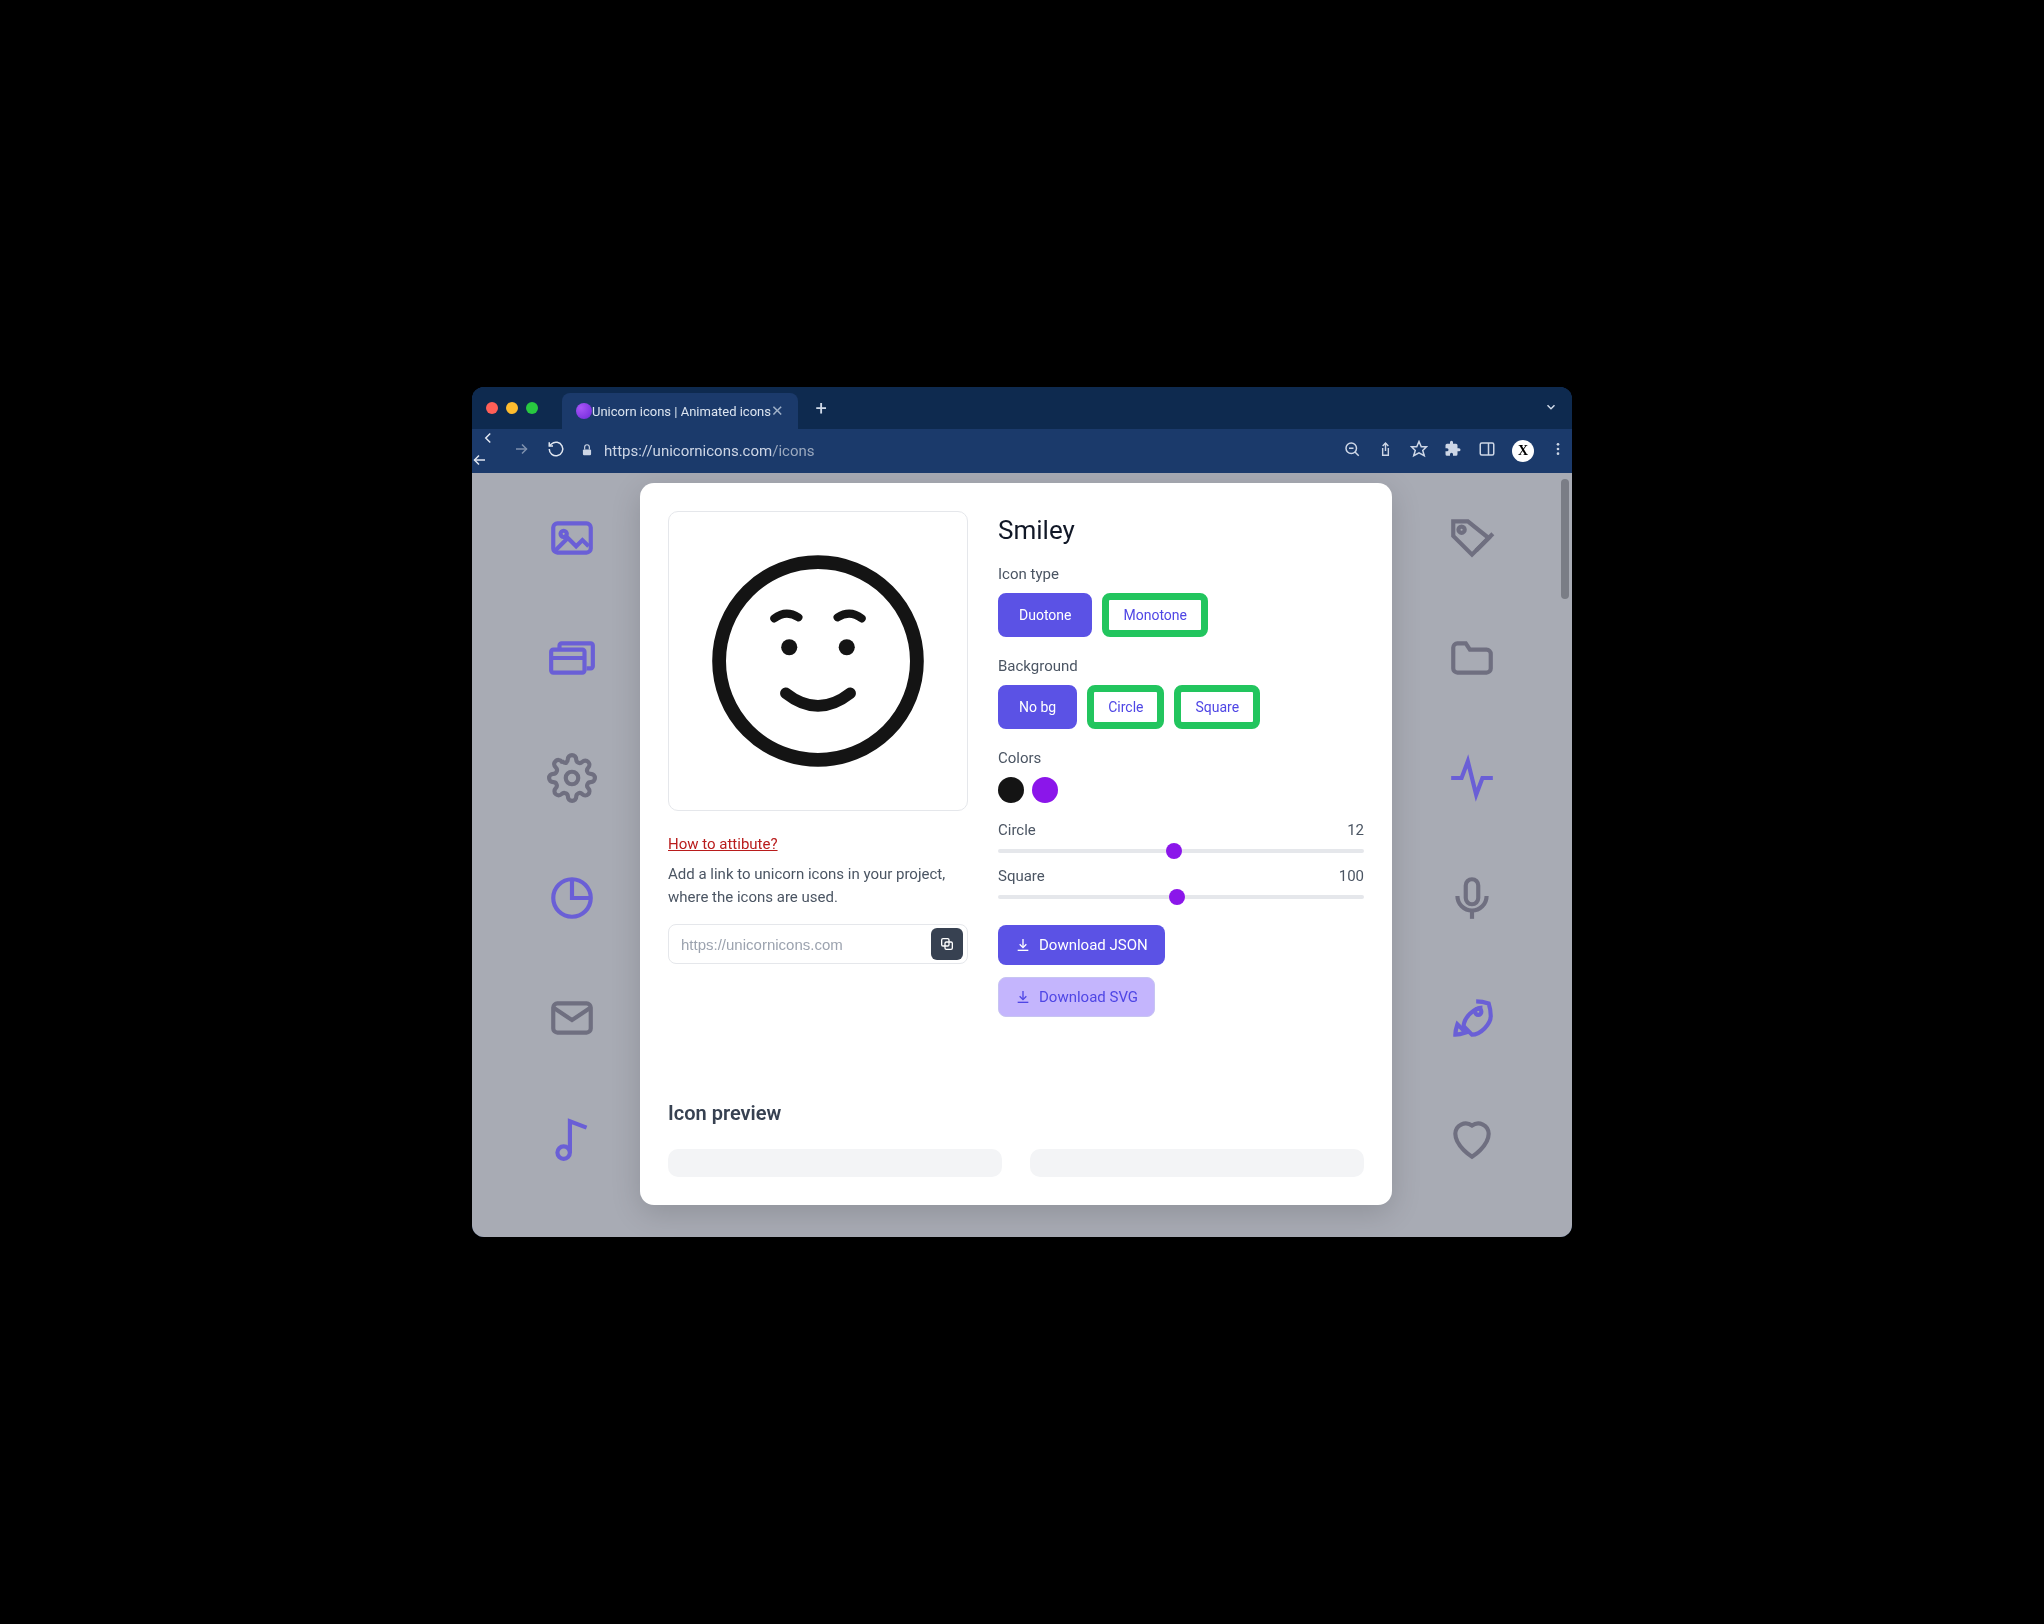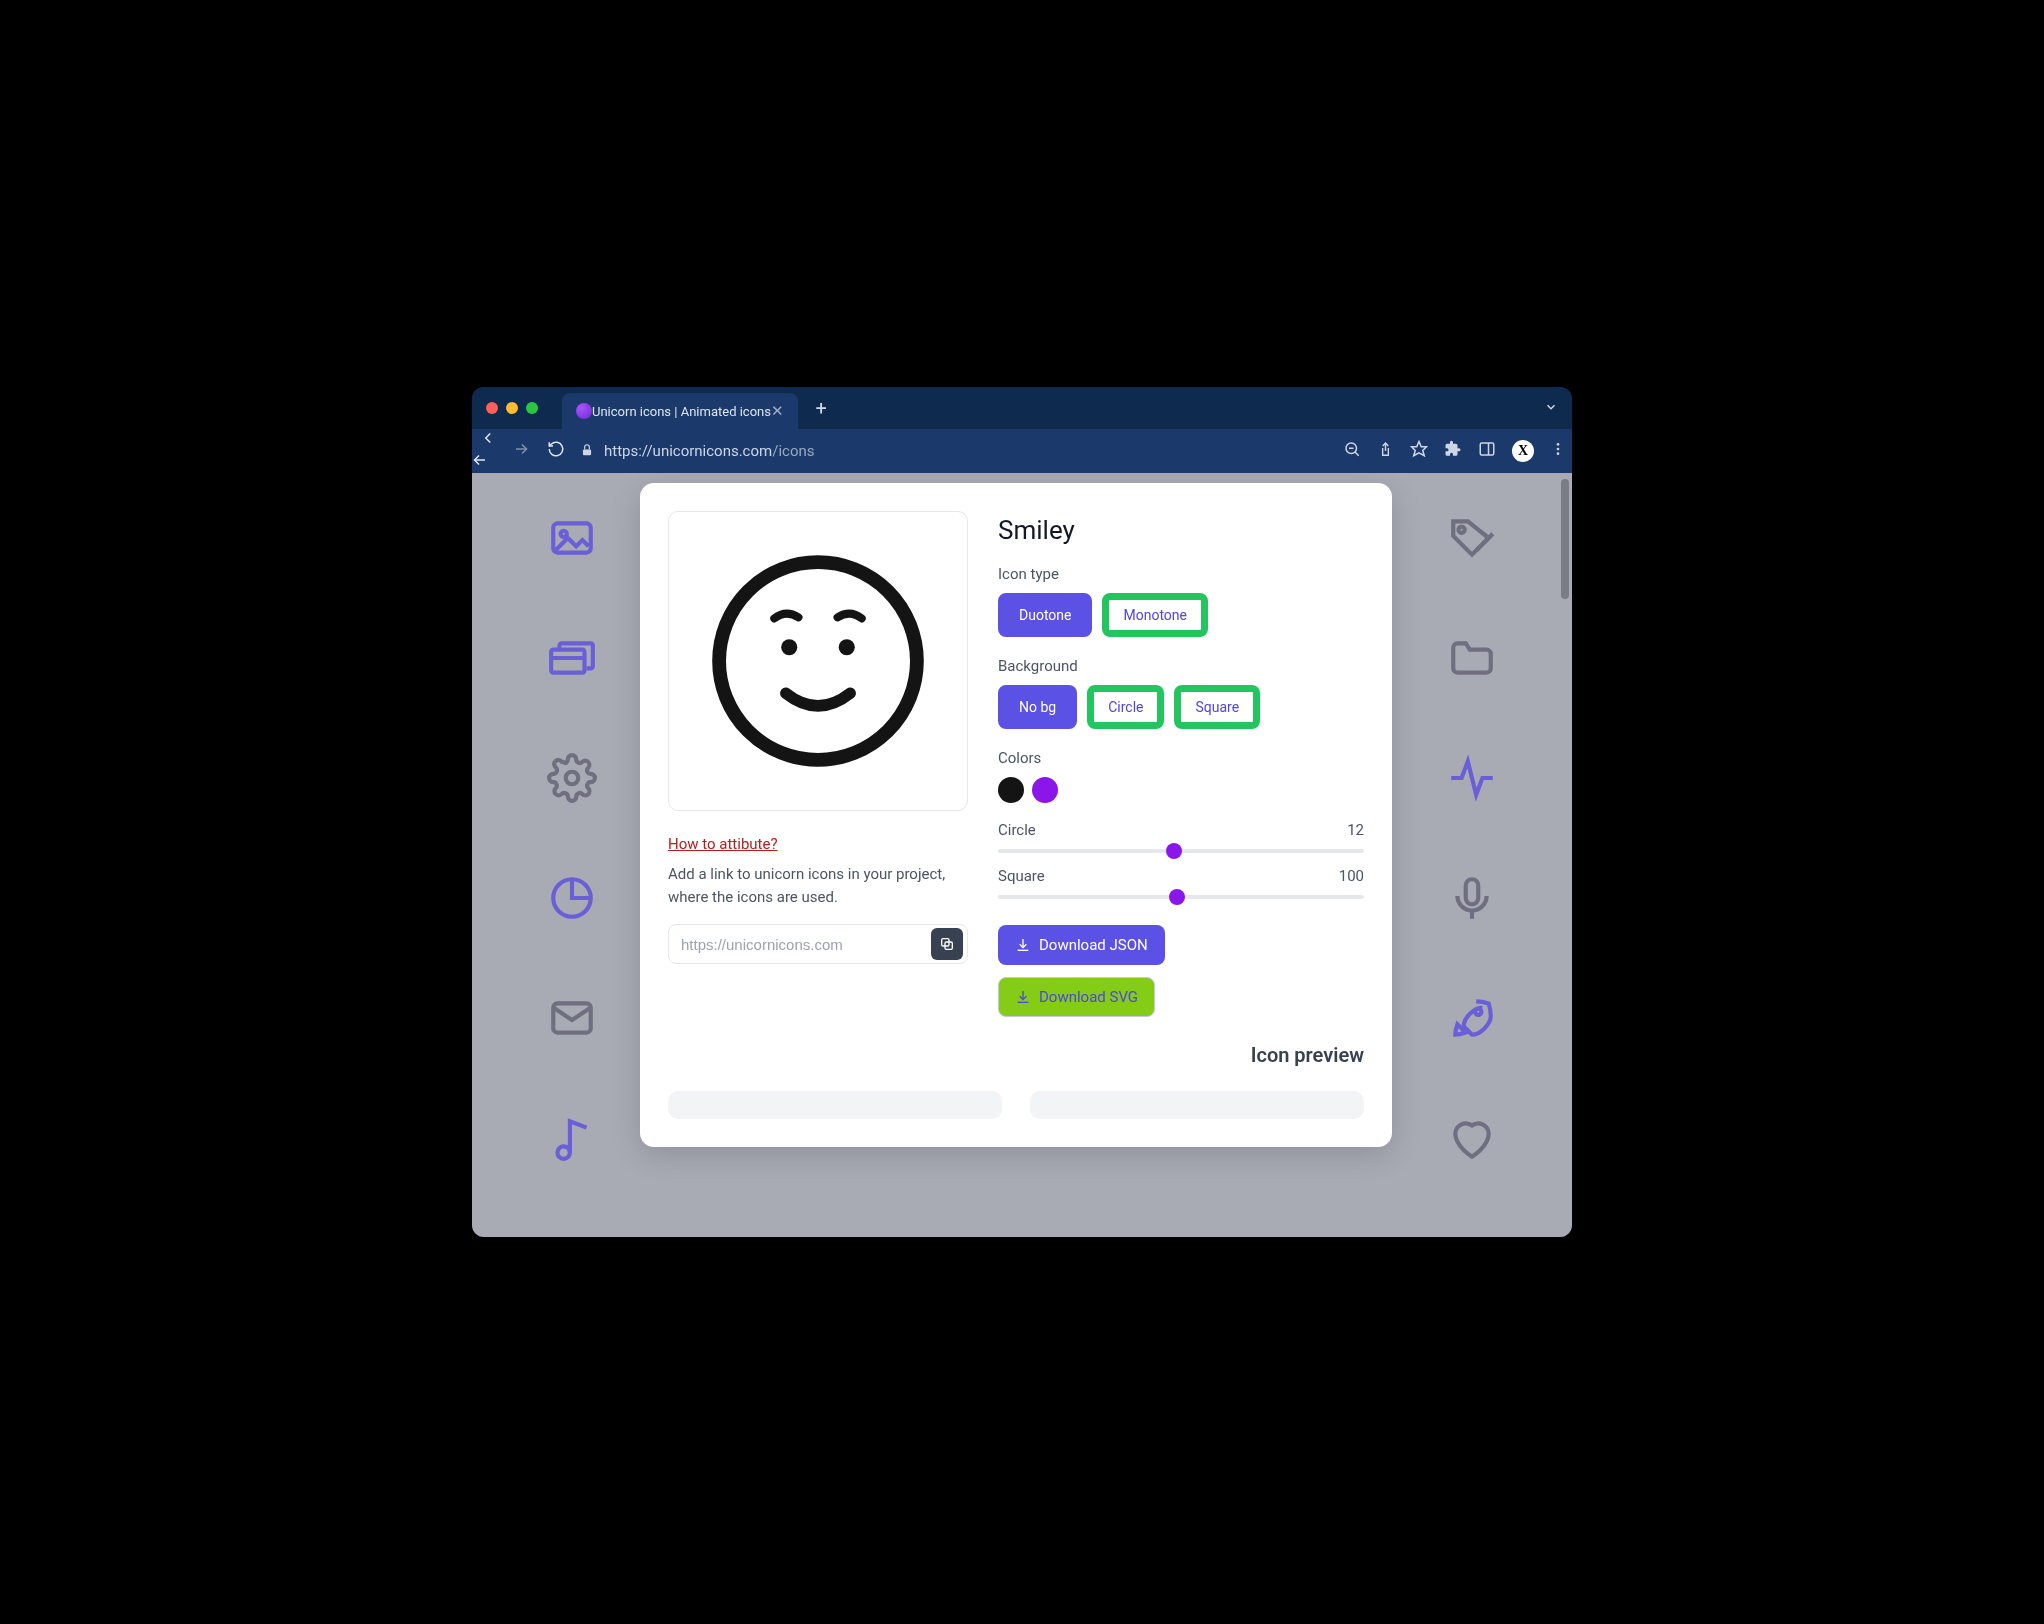--- a/index.html
+++ b/index.html
@@ -154,25 +154,24 @@
     position:absolute; top:50%; width:16px; height:16px; border-radius:50%;
     background:#8b16ea; transform:translate(-50%,-50%);
   }
   .btn {
     display:inline-flex; align-items:center; gap:8px; padding:10px 16px;
     border-radius:8px; font-size:15px; cursor:pointer; border:1px solid transparent;
     margin-top:12px;
   }
   .btn svg { width:16px; height:16px; stroke:currentColor; fill:none; stroke-width:2; }
   .btn.primary { background:#5b52e5; color:#fff; }
-  .btn.outline { background:#84cc16; color:#4f46e5; border-color:#c7c4f2; }
+  .btn.outline { background:#c4b5fd; color:#4f46e5; border-color:#c7c4f2; }
 
   .preview-section {
-    margin-top:26px;
-    text-align:right;
+    margin-top:84px;
   }
   .preview-section h2 { font-size:20px; color:#374151; font-weight:600; margin-bottom:24px; }
   .preview-cards { display:flex; gap:28px; }
   .preview-cards > div {
     flex:1; height:28px; background:#f3f4f6; border-radius:10px;
   }
 </style>
 </head>
 <body>
 

